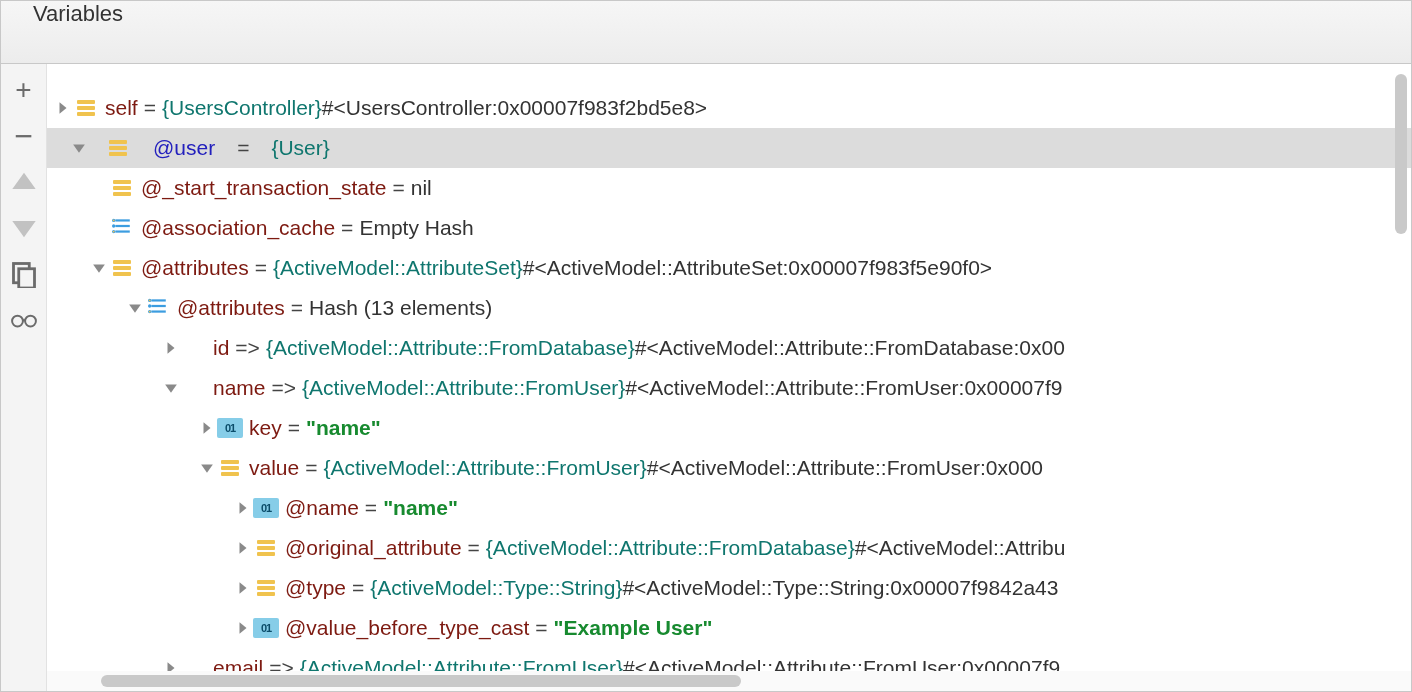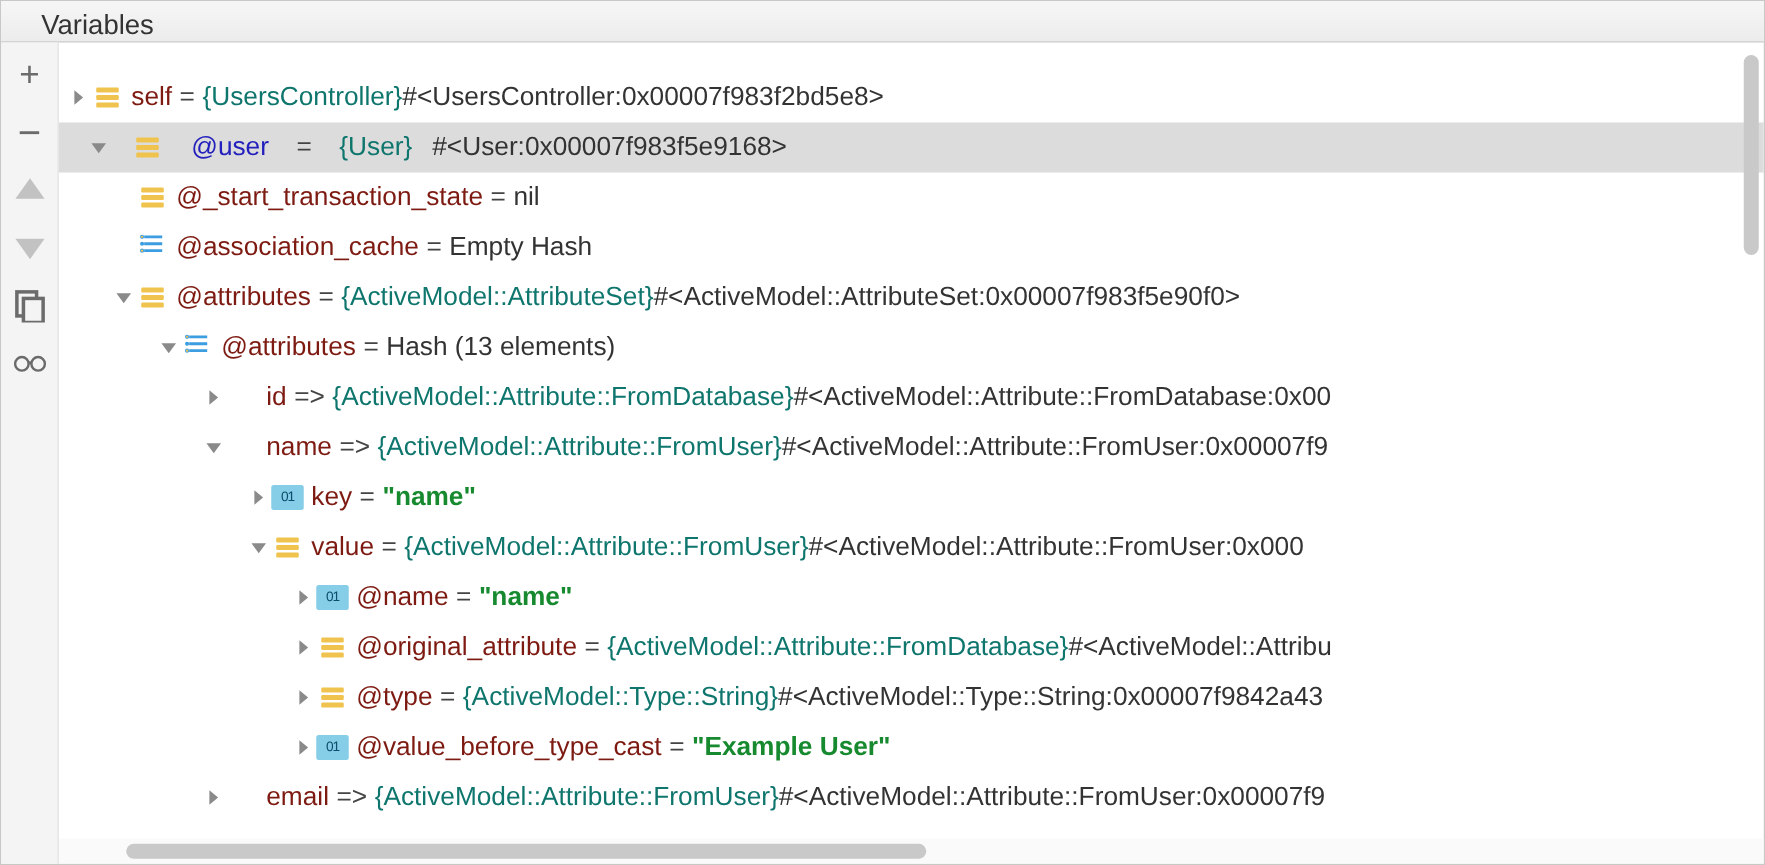--- a/index.html
+++ b/index.html
@@ -12,25 +12,25 @@
     overflow: hidden;
   }
   .panel {
     width: 1412px; height: 692px;
     border: 1px solid #c8c8c8;
     display: flex;
     flex-direction: column;
     background: #fff;
   }
   .header {
-    height: 33px;
+    height: 63px;
     background: linear-gradient(#f6f6f6, #ececec);
     border-bottom: 1px solid #c8c8c8;
     display: flex;
-    align-items: flex-end;
+    align-items: flex-start;
     padding-left: 32px;
     color: #333;
     font-size: 22px;
   }
   .body {
     flex: 1;
     display: flex;
     min-height: 0;
   }
   .sidebar {
@@ -92,21 +92,21 @@
   }
   .obj-icon div {
     width: 18px; height: 4px; background: #f0c34e; border-radius: 1px;
   }
   .hash-icon svg { width: 20px; height: 20px; }
   .prim-icon {
     display: inline-flex; align-items: center; justify-content: center;
     width: 40px; height: 20px;
     background: #86cde8;
     color: #0b4d6a;
-    font-weight: 400;
+    font-weight: 700;
     font-size: 11px;
     border-radius: 2px;
     letter-spacing: -1px;
   }
   .varname { color: #7d1a11; }
   .varblue { color: #2320bd; }
   .eq { color: #444; margin: 0 6px; }
   .type { color: #0f766e; }
   .repr { color: #333; }
   .strval { color: #178a2f; font-weight: 700; }
@@ -204,21 +204,20 @@
             <span class="icon">
               <span class="obj-icon">
                 <div></div>
                 <div></div>
                 <div></div>
               </span>
             </span>
             <span class="varblue">@user</span>
             <span class="eq"> = </span>
             <span class="type">{User}</span>
-            <span class="repr"> #&lt;User:0x00007f983f5e9168&gt;</span>
           </div>
           <div class="row">
             <span class="indent" style="width:36px"></span>
             <span class="tw"></span>
             <span class="icon">
               <span class="obj-icon">
                 <div></div>
                 <div></div>
                 <div></div>
               </span>

